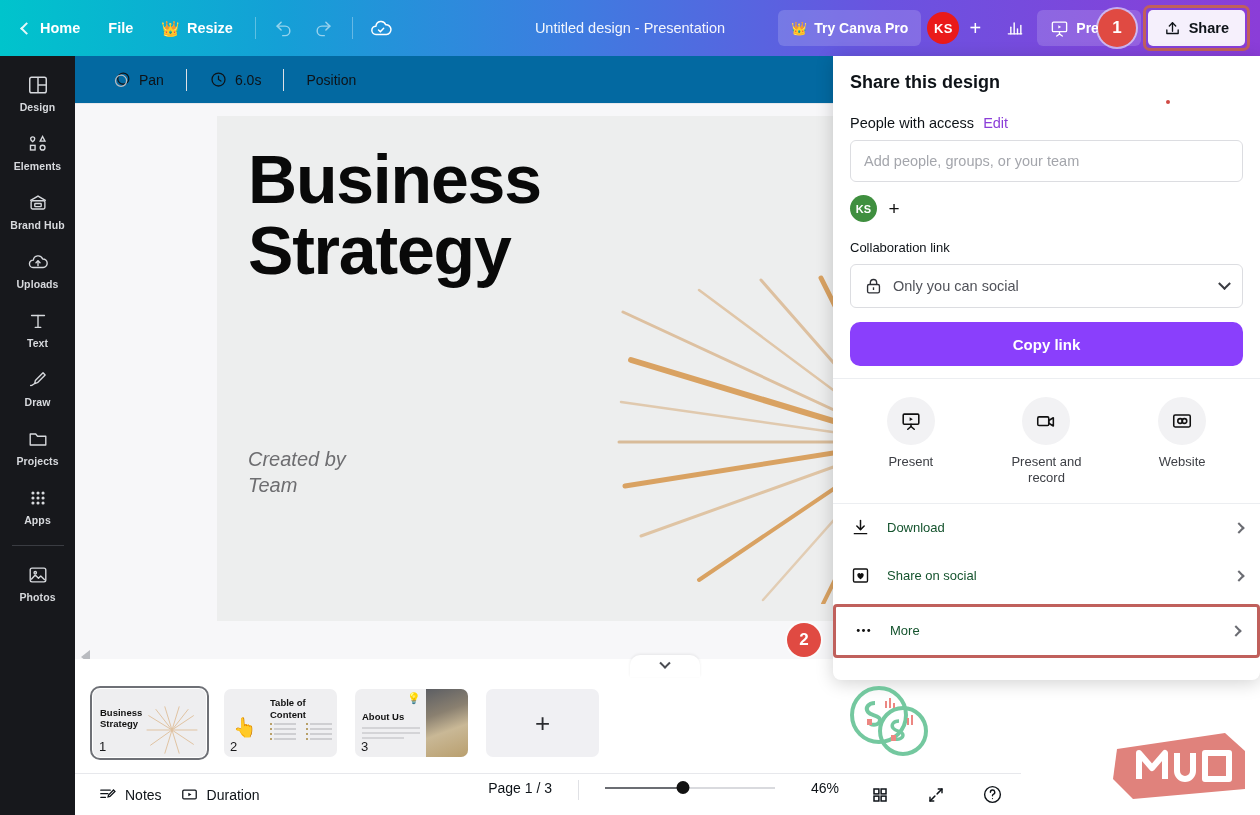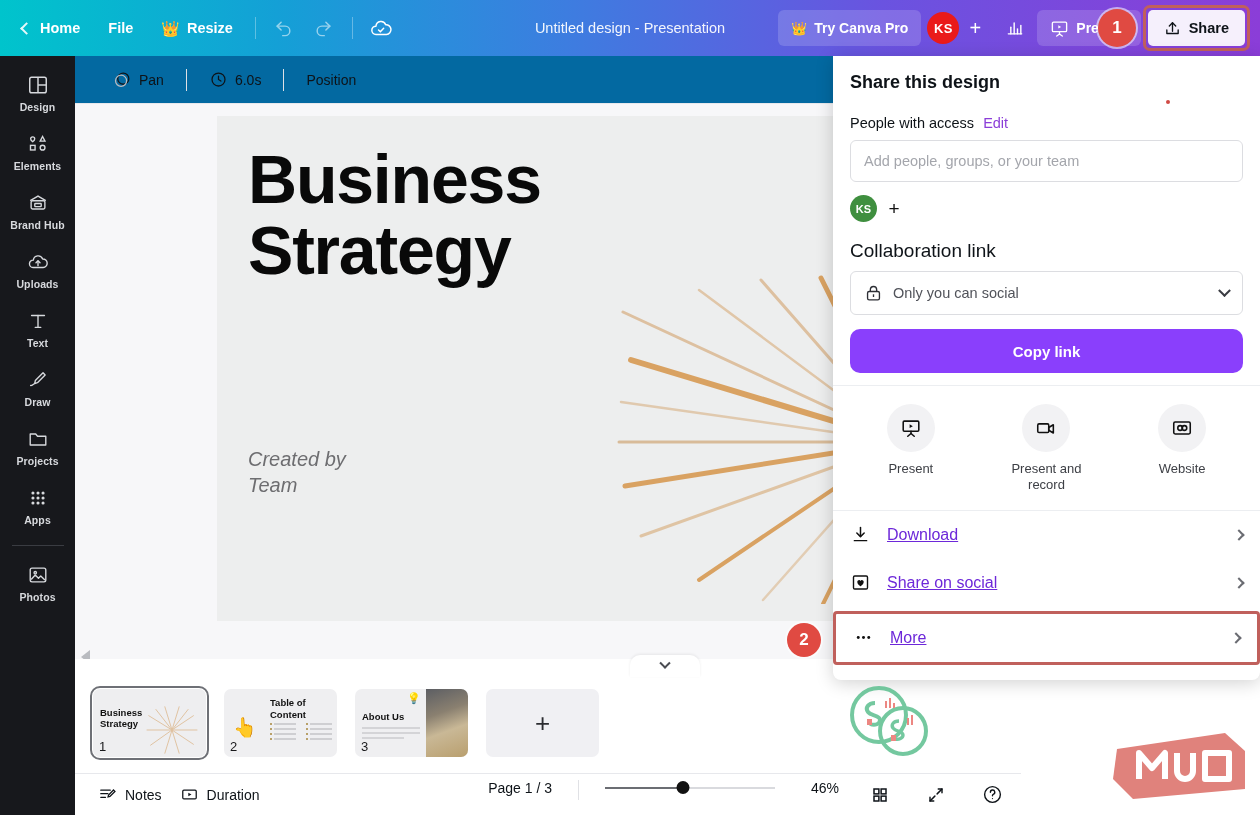--- a/index.html
+++ b/index.html
@@ -238,21 +238,21 @@
   .av-sm {
     width: 27px; height: 27px; border-radius: 50%; background: #3f8f3f;
     color: #fff; display: flex; align-items: center; justify-content: center;
     font-size: 11px; font-weight: 700;
   }
   .av-plus {
     width: 26px; height: 26px; border-radius: 50%; cursor: pointer;
     display: flex; align-items: center; justify-content: center;
     font-size: 19px; color: #111; font-weight: 400;
   }
-  .sp-sub { font-size: 19px; color: #0e1318; margin-bottom: 9px; }
+  .sp-sub { font-size: 13px; color: #0e1318; margin-bottom: 9px; }
   .sp-select {
     width: 100%; height: 44px; border: 1px solid #dcdde1; border-radius: 6px;
     display: flex; align-items: center; gap: 10px; padding: 0 13px;
     font-size: 14.5px; color: #51535a; cursor: pointer; background: #fff;
   }
   .sp-select .chev {
     margin-left: auto; width: 9px; height: 9px;
     border-right: 2px solid #3a3c42; border-bottom: 2px solid #3a3c42;
     transform: rotate(45deg) translate(-2px,-2px);
   }
@@ -269,21 +269,21 @@
   }
   .quick .circ {
     width: 48px; height: 48px; border-radius: 50%; background: #f2f2f4;
     display: flex; align-items: center; justify-content: center;
   }
   .quick .qlbl { font-size: 13px; color: #3e4046; text-align: center; line-height: 1.25; }
   .list-row {
     display: flex; align-items: center; gap: 16px; height: 48px;
     padding: 0 17px; cursor: pointer;
   }
-  .list-row .rlbl { font-size: 16px; color: #6d28d9; text-decoration: underline; }
+  .list-row .rlbl { font-size: 13px; color: #14532d; }
   .list-row .chev-r {
     margin-left: auto; width: 8px; height: 8px;
     border-right: 2px solid #6a6c72; border-top: 2px solid #6a6c72;
     transform: rotate(45deg);
   }
   .more-wrap {
     margin: 4px 0 0; border: 3px solid #c0605c; border-radius: 4px;
   }
   .panel-dot {
     position: absolute; right: 90px; top: 44px; width: 4px; height: 4px;

